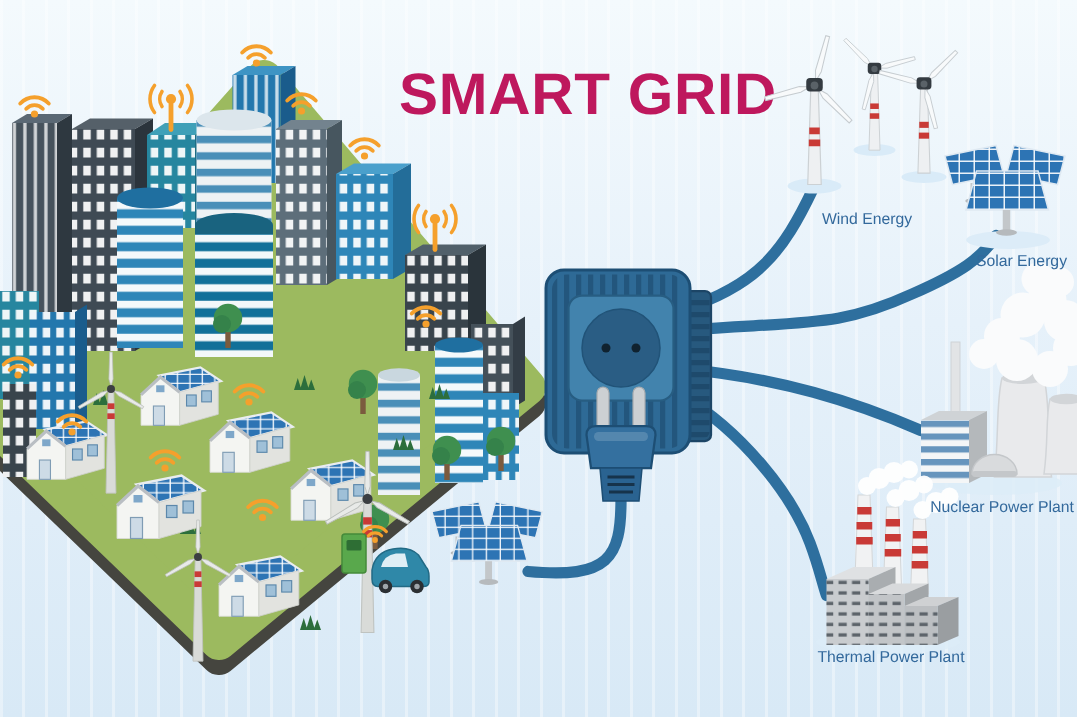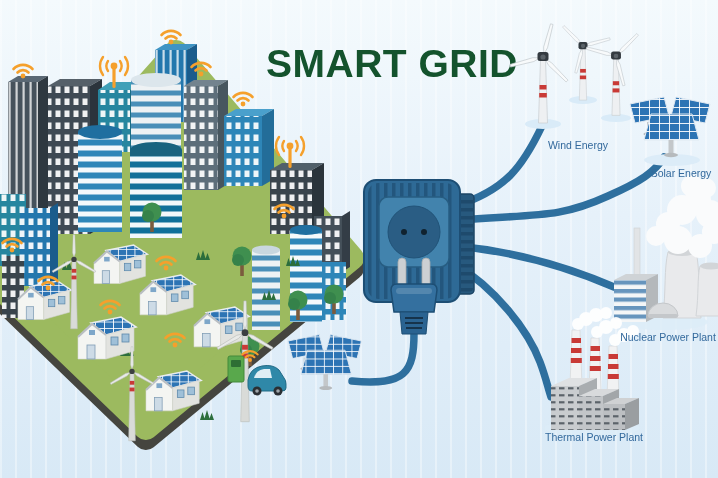--- a/index.html
+++ b/index.html
@@ -8,21 +8,21 @@
     font-family:"Liberation Sans",sans-serif;
     background:linear-gradient(180deg,#f4fafd 0%,#e6f1fa 45%,#d8e9f6 100%);
   }
   .stripes{
     position:absolute;inset:0;
     background:repeating-linear-gradient(90deg,rgba(255,255,255,.38) 0 2px,rgba(255,255,255,0) 2px 15px);
     pointer-events:none;
   }
   .title{
     position:absolute;left:266px;top:42px;
-    font-size:39px;font-weight:800;letter-spacing:.5px;color:#14532d;
+    font-size:39px;font-weight:800;letter-spacing:.5px;color:#be185d;
   }
   svg{position:absolute;left:0;top:0;}
   text.label{font:10.5px "Liberation Sans",sans-serif;fill:#33699c;}
 </style>
 </head>
 <body>
 
 <div class="stripes"></div>
 <div class="title">SMART GRID</div>
 

